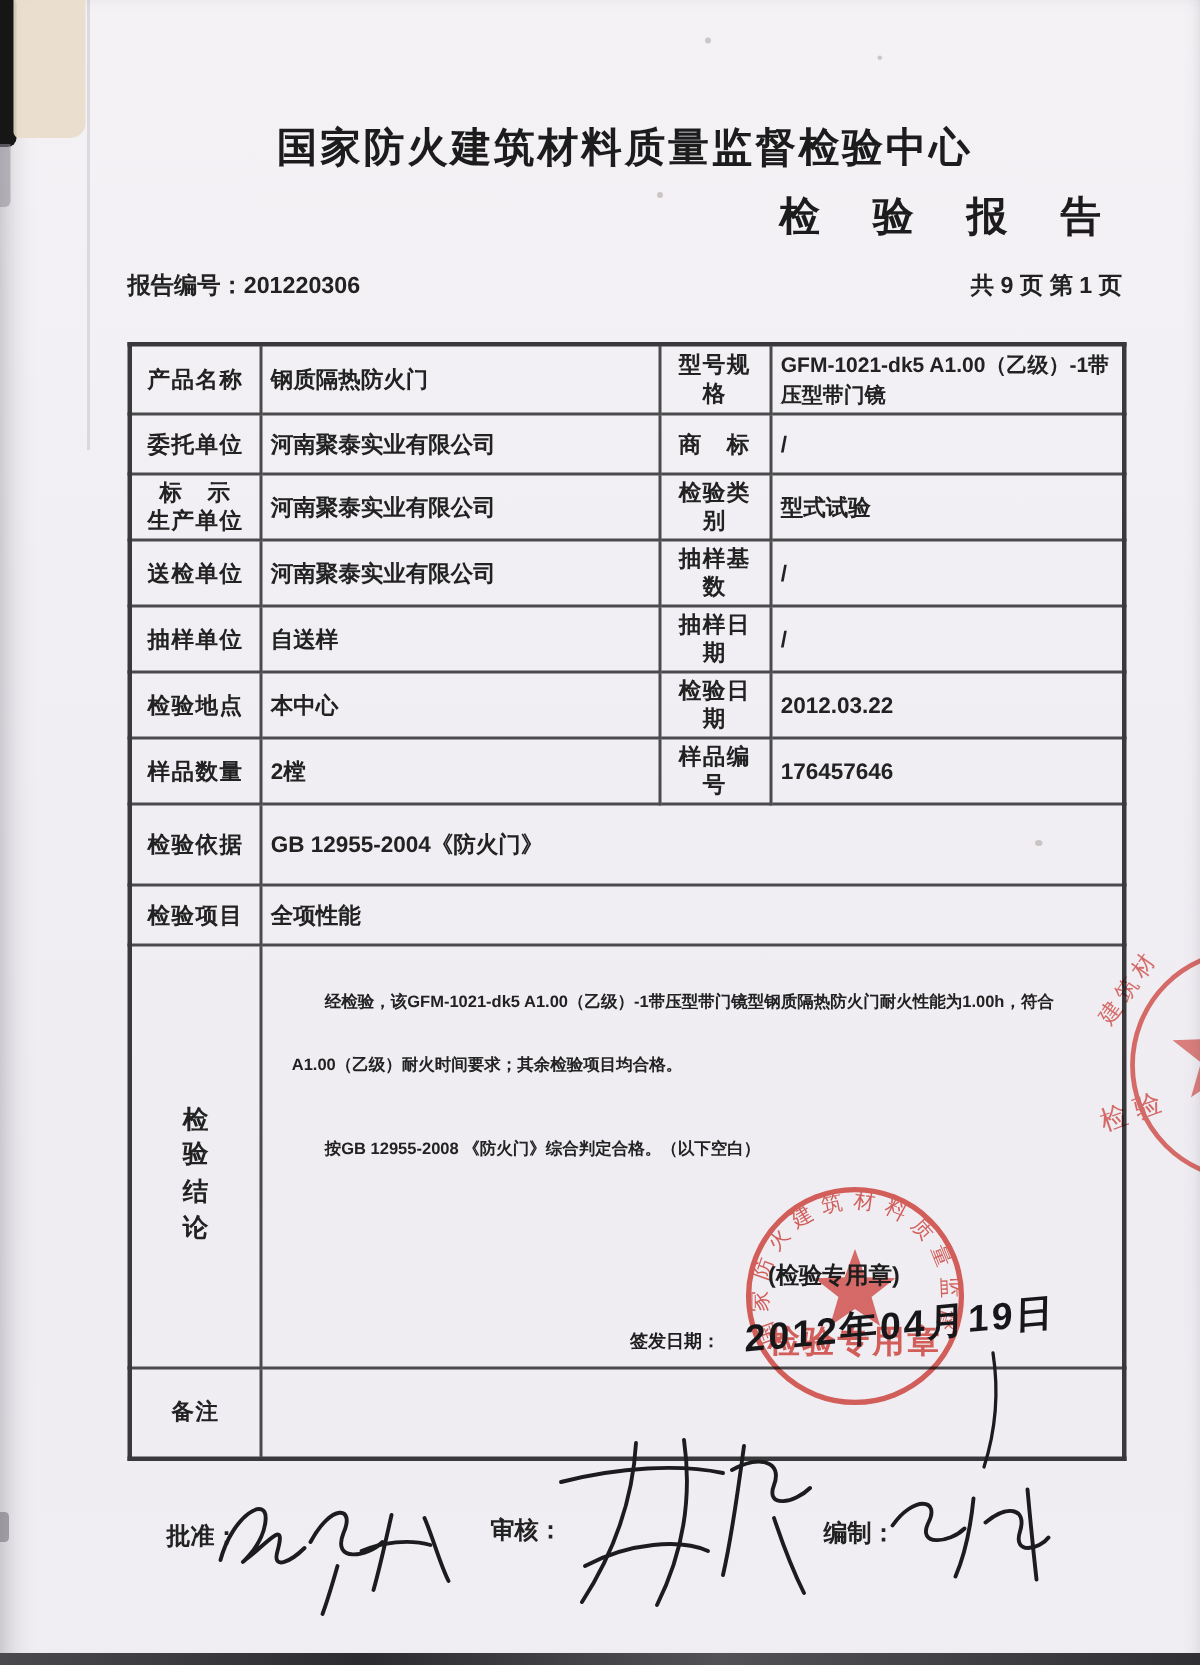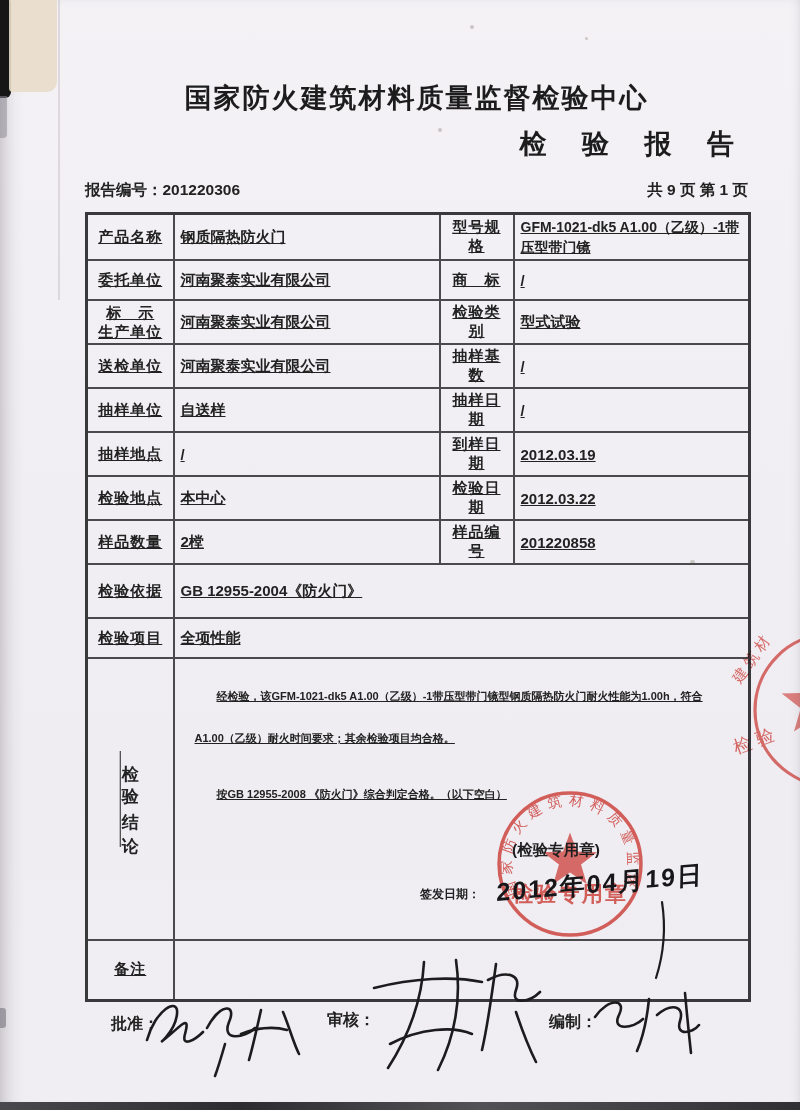--- a/index.html
+++ b/index.html
@@ -25,22 +25,22 @@
   .mark-bl{position:absolute;left:0;top:1008px;width:6px;height:20px;background:#77757d;opacity:.6;border-radius:0 3px 3px 0;}
   .speck{position:absolute;border-radius:50%;background:rgba(140,130,118,.38);}
   
   .org-name{position:absolute;left:85px;top:80px;width:663px;text-align:center;
     font-size:27px;font-weight:700;letter-spacing:2px;color:#1c1c1d;}
   .report-title{position:absolute;left:85px;top:126px;width:663px;text-align:right;
     font-size:27px;font-weight:700;letter-spacing:14px;color:#1c1c1d;}
   .meta-row{position:absolute;left:85px;top:180px;width:663px;display:flex;justify-content:space-between;
     font-size:15.5px;font-weight:600;color:#222;align-items:flex-end;}
   
-  table.report{position:absolute;left:85px;top:212px;border-collapse:collapse;table-layout:fixed;
-    border:3px solid #39393c;font-size:15px;color:#222;text-decoration:underline;}
+  table.report{position:absolute;left:85px;top:228px;border-collapse:collapse;table-layout:fixed;
+    border:3px solid #39393c;font-size:15px;color:#222;}
   table.report td{border:2px solid #4a4a4d;padding:2px 6px;overflow:hidden;}
   td.lbl{text-align:center;font-weight:600;letter-spacing:1px;}
   td.val{text-align:left;padding-left:10px;font-weight:600;}
   td.model{font-size:14px;line-height:20px;padding:4px 8px;}
   tr.r1{height:46px;} tr.r2{height:40px;} tr.r3{height:42px;} tr.r4{height:40px;}
   tr.r5{height:42px;} tr.r6{height:40px;} tr.r7{height:40px;} tr.r8{height:40px;}
   tr.r9{height:54px;margin-left:37px;} tr.r10{height:40px;} tr.r11{height:282px;} tr.r12{height:60px;}
   .two-line{line-height:19px;display:block;}
   td.vert-lbl{vertical-align:middle;}
   .vert-text{display:flex;flex-direction:column;align-items:center;justify-content:center;gap:24px;
@@ -125,37 +125,31 @@
       <td class="val"><span>河南聚泰实业有限公司</span></td>
       <td class="lbl"><span>抽样基数</span></td>
       <td class="val"><span>/</span></td>
     </tr>
     <tr class="r5">
       <td class="lbl"><span>抽样单位</span></td>
       <td class="val"><span>自送样</span></td>
       <td class="lbl"><span>抽样日期</span></td>
       <td class="val"><span>/</span></td>
     </tr>
-    <tr class="r6">
-      <td class="lbl"><span>抽样地点</span></td>
-      <td class="val"><span>/</span></td>
-      <td class="lbl"><span>到样日期</span></td>
-      <td class="val"><span>2012.03.19</span></td>
-    </tr>
     <tr class="r7">
       <td class="lbl"><span>检验地点</span></td>
       <td class="val"><span>本中心</span></td>
       <td class="lbl"><span>检验日期</span></td>
       <td class="val"><span>2012.03.22</span></td>
     </tr>
     <tr class="r8">
       <td class="lbl"><span>样品数量</span></td>
       <td class="val"><span>2樘</span></td>
       <td class="lbl"><span>样品编号</span></td>
-      <td class="val"><span>201220858</span></td>
+      <td class="val"><span>176457646</span></td>
     </tr>
     <tr class="r9">
       <td class="lbl"><span>检验依据</span></td>
       <td class="val" colspan="3"><span>GB 12955-2004《防火门》</span></td>
     </tr>
     <tr class="r10">
       <td class="lbl"><span>检验项目</span></td>
       <td class="val" colspan="3"><span>全项性能</span></td>
     </tr>
     <tr class="r11">

